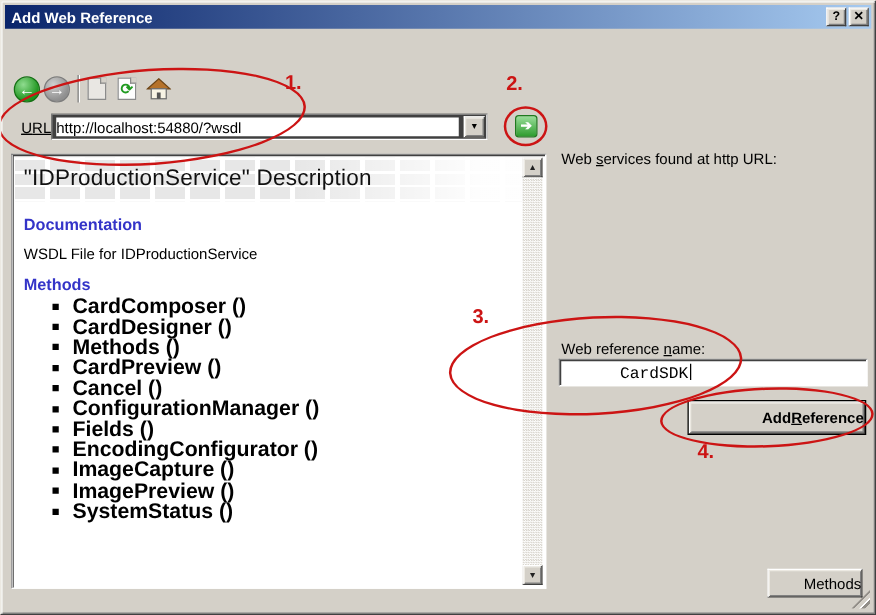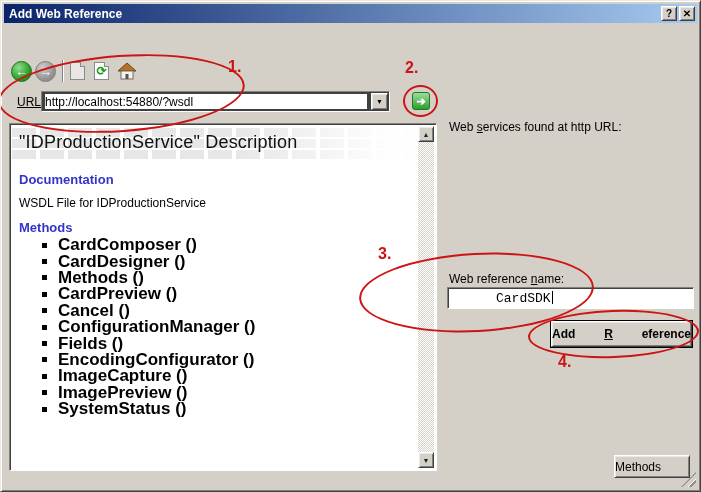--- a/index.html
+++ b/index.html
@@ -78,21 +78,21 @@
   .svclabel{position:absolute;left:448px;top:119px;}
   .listbox{position:absolute;left:446px;top:137px;width:247px;height:121px;background:#d4d0c8;
     border:1px solid;border-color:#808080 #ffffff #ffffff #808080;box-shadow:inset 1px 1px 0 #404040;}
   .lb-line1{position:absolute;left:8px;top:6px;}
   .lb-line2{position:absolute;left:8px;top:32px;}
   .reflabel{position:absolute;left:448px;top:271px;}
   .reffield{position:absolute;left:446px;top:286px;width:247px;height:22px;background:#fff;
     border:1px solid;border-color:#808080 #ffffff #ffffff #808080;box-shadow:inset 1px 1px 0 #404040;}
   .reftext{position:absolute;left:6px;top:3px;font-family:Liberation Mono, monospace;font-size:13px;margin-left:42px;}
   .caret{display:inline-block;width:1px;height:13px;background:#000;vertical-align:-2px;margin-left:1px;}
-  .btn{background:#d4d0c8;display:flex;align-items:center;justify-content:space-between;
+  .btn{background:#d4d0c8;display:flex;align-items:center;justify-content:flex-end;
     border:1px solid;border-color:#ffffff #404040 #404040 #ffffff;
     box-shadow:inset 1px 1px 0 #ece9e2, inset -1px -1px 0 #808080;font-size:12px;}
   .addbtn{position:absolute;left:550px;top:320px;width:141px;height:26px;font-weight:bold;
     outline:1px solid #000;}
   .cancelbtn{position:absolute;left:613px;top:454px;width:76px;height:23px;}
   .grip{position:absolute;right:4px;bottom:4px;width:15px;height:15px;
     background:repeating-linear-gradient(135deg,#d4d0c8 0 3px,#ffffff 3px 4px,#928e88 4px 6px);
     clip-path:polygon(100% 0,100% 100%,0 100%);}
   .u{text-decoration:underline;}
   

